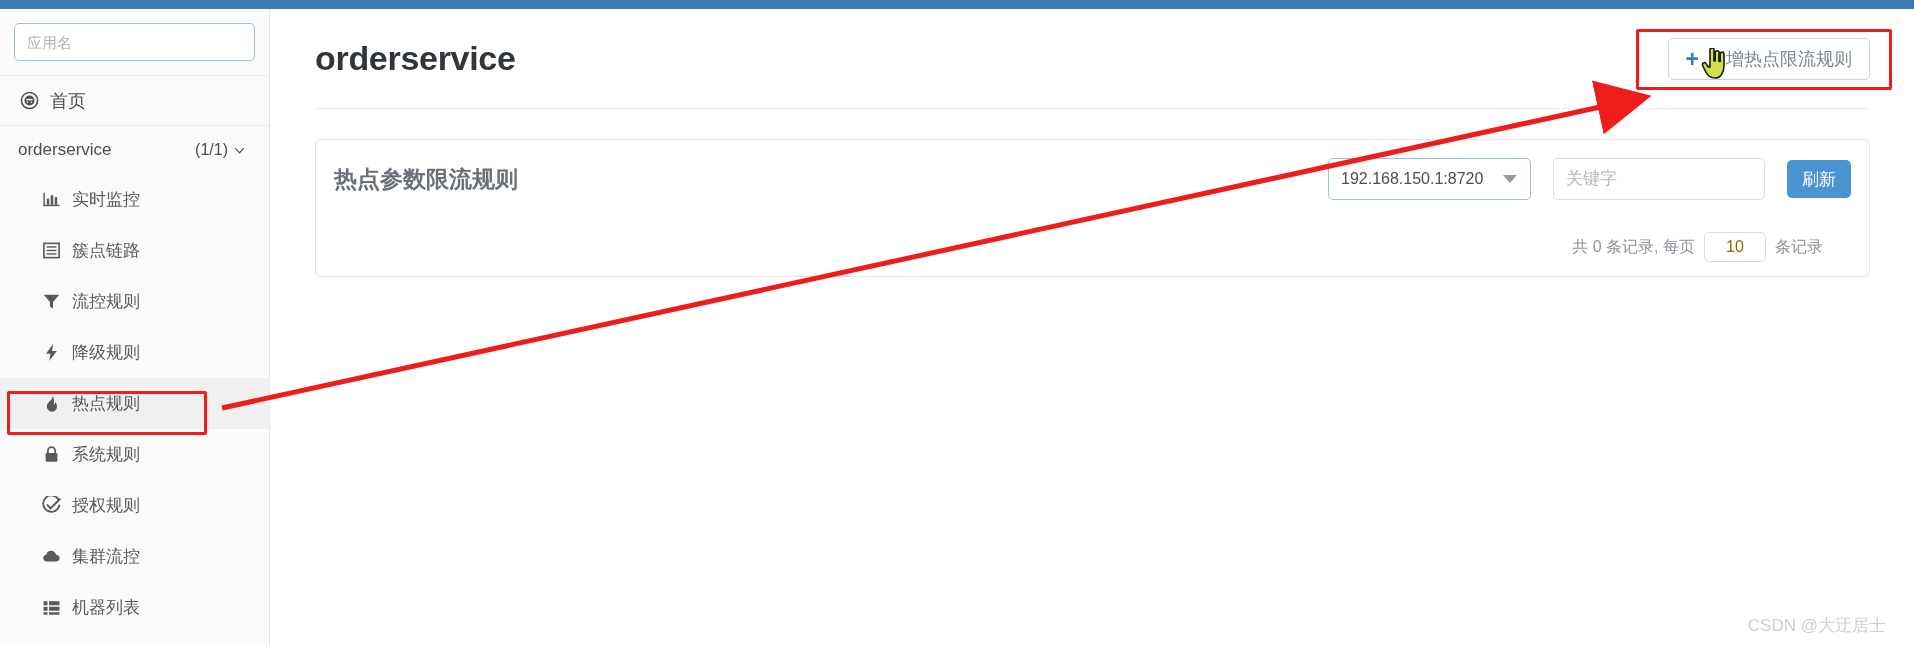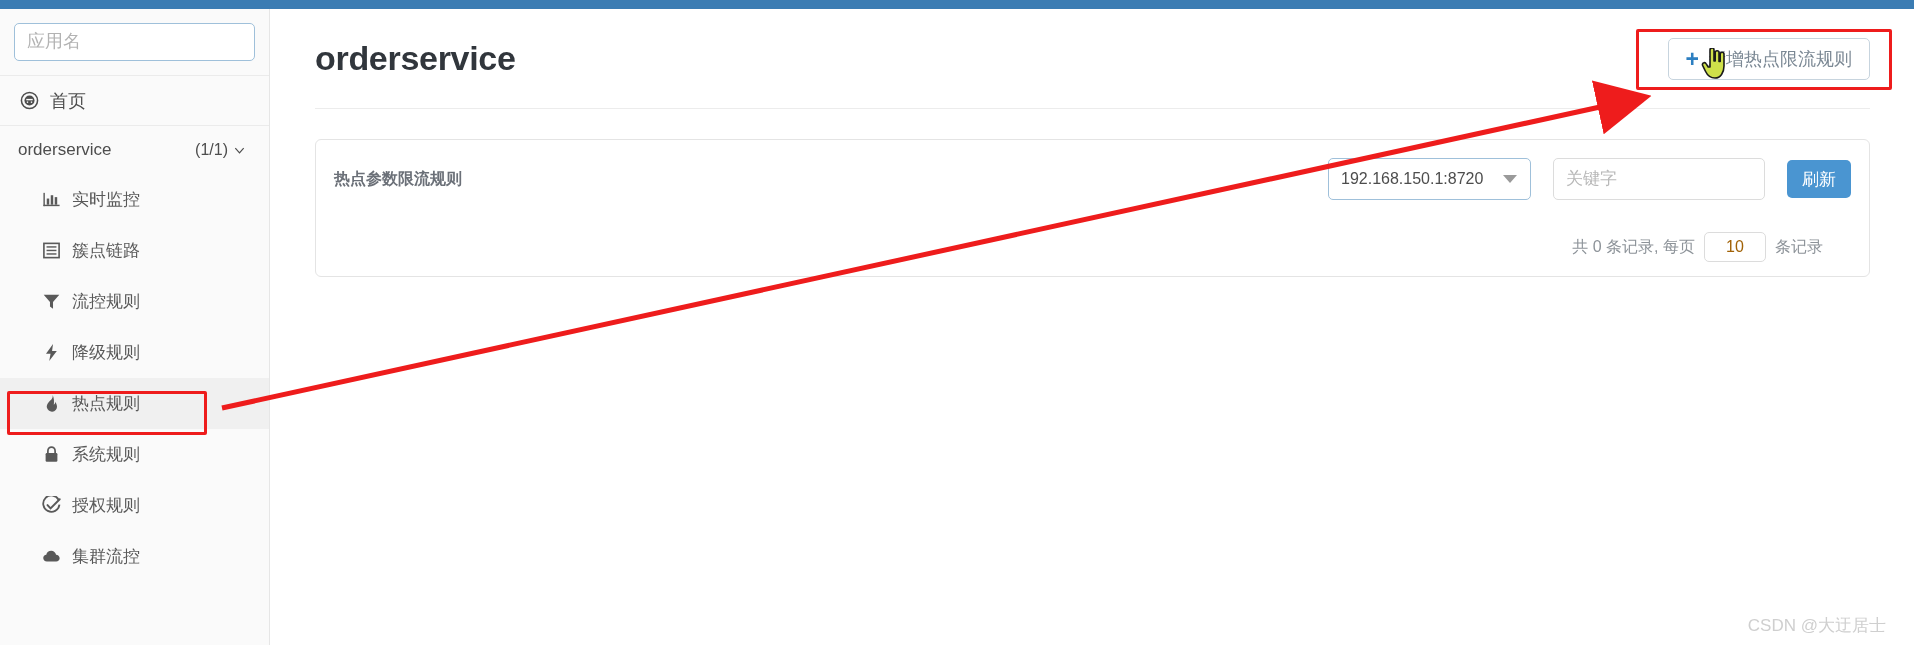--- a/index.html
+++ b/index.html
@@ -35,23 +35,23 @@
     display:flex; align-items:stretch;
     width: 100%; height: 38px;
     border: 1px solid #9fc0da;
     border-radius: 5px;
     background: #fff;
     overflow: hidden;
   }
   .search-input {
     flex:1 1 auto; border:0; outline:0;
     padding: 0 12px;
-    font-size: 18px; color:#15803d;
+    font-size: 15px; color:#15803d;
     background: transparent;
-    font-family: Liberation Mono, monospace;
+    font-family: Liberation Sans, sans-serif;
   }
   .search-input::placeholder { color:#b3b3b3; }
 
   .side-sep { height:1px; background:#ebebeb; }
 
   .nav-home {
     display:flex; align-items:center; gap:11px;
     height: 50px; padding: 0 20px;
     font-size: 18px; color:#4d4d4d;
     cursor: pointer;
@@ -115,21 +115,21 @@
     border: 1px solid #e4e4e4;
     border-radius: 6px;
     background:#fff;
   }
   .card-head {
     position: relative;
     height: 78px;
     display:flex; align-items:center;
     padding: 0 24px 0 18px;
   }
-  .card-title { font-size: 16px; font-weight:bold; color:#6b7078; }
+  .card-title { font-size: 23px; font-weight:bold; color:#6b7078; }
   .card-tools {
     position:absolute; right: 18px; top:50%; transform: translateY(-50%);
     display:flex; align-items:center; gap: 22px;
   }
   .select {
     position:relative;
     width: 203px; height: 42px;
     border:1px solid #9fc0da; border-radius:5px;
     background:#fff;
     display:flex; align-items:center;
@@ -305,20 +305,33 @@
           <span>授权规则</span>
         </div>
         <div class="nav-item">
           <span class="ico">
             <svg xmlns="http://www.w3.org/2000/svg" width="19" height="19" viewBox="0 0 20 20">
               <path d="M5.2 15.2 C2.9 15.2 1.3 13.6 1.3 11.6 C1.3 9.8 2.7 8.3 4.5 8.1 C5 5.7 7.1 4 9.7 4 C12.3 4 14.4 5.8 14.8 8.2 C16.9 8.3 18.6 9.9 18.6 11.8 C18.6 13.7 17 15.2 15 15.2 Z" fill="#595959"></path>
             </svg>
           </span>
           <span>集群流控</span>
         </div>
+        <div class="nav-item">
+          <span class="ico">
+            <svg xmlns="http://www.w3.org/2000/svg" width="19" height="19" viewBox="0 0 20 20">
+              <rect x="1.6" y="3.4" width="4.2" height="4.2" fill="#595959"></rect>
+              <rect x="7.4" y="3.4" width="11" height="4.2" fill="#595959"></rect>
+              <rect x="1.6" y="9.2" width="4.2" height="4.2" fill="#595959"></rect>
+              <rect x="7.4" y="9.2" width="11" height="4.2" fill="#595959"></rect>
+              <rect x="1.6" y="15" width="4.2" height="2.6" fill="#595959"></rect>
+              <rect x="7.4" y="15" width="11" height="2.6" fill="#595959"></rect>
+            </svg>
+          </span>
+          <span>机器列表</span>
+        </div>
       </div>
   </div>
 
   <div class="main">
 
     <div class="page-head">
       <div class="page-title">orderservice</div>
       <button class="add-btn">
         <span class="plus">+</span>
         <span>新增热点限流规则</span>

